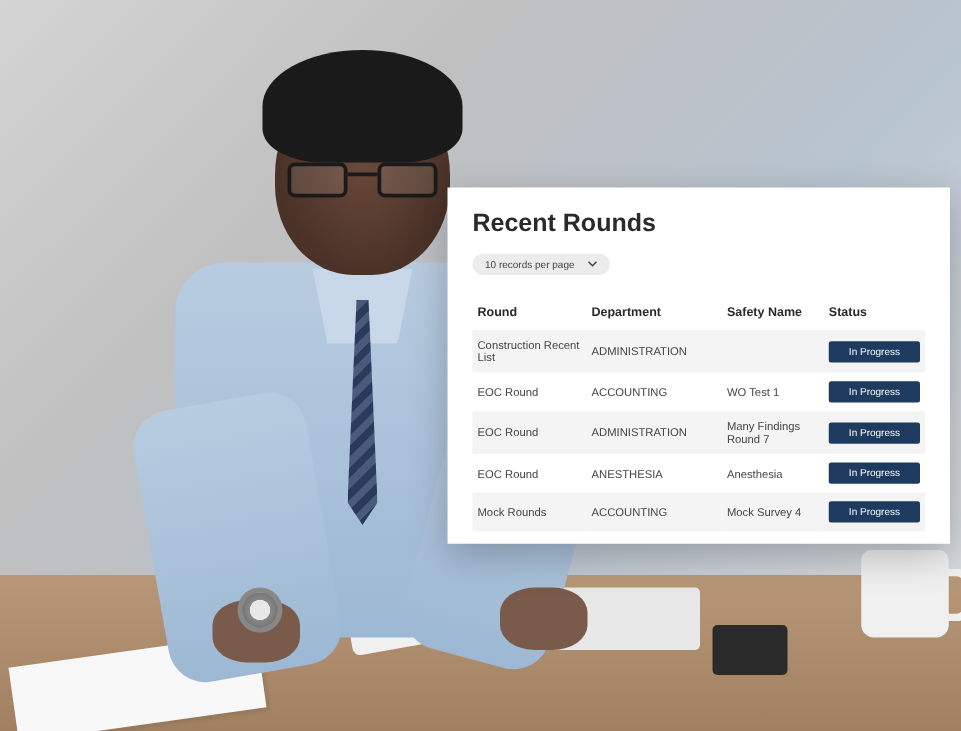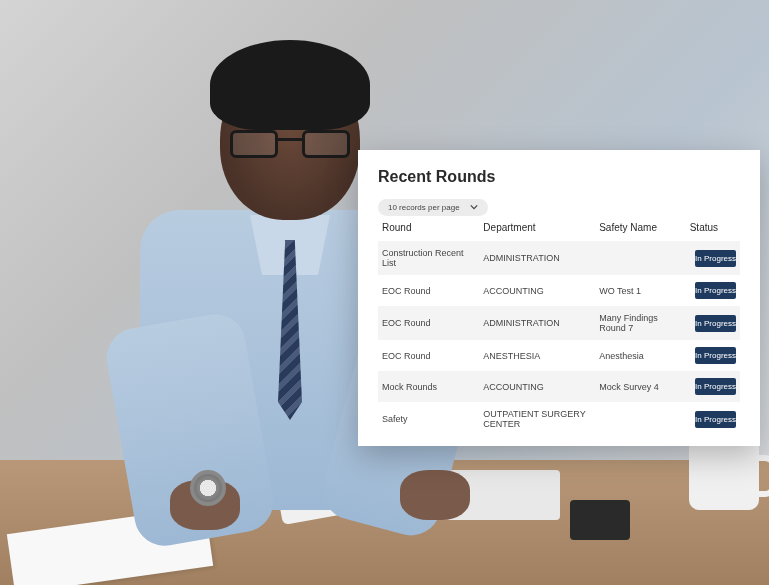--- a/index.html
+++ b/index.html
@@ -174,61 +174,61 @@
     .panel {
       position: absolute;
       left: 358px;
       top: 150px;
       width: 402px;
       background: #ffffff;
       box-shadow: 0 10px 30px rgba(0,0,0,0.25);
       padding: 18px 20px 10px 20px;
     }
     .panel-title {
-      font-size: 16px;
+      font-size: 20px;
       font-weight: 700;
       color: #2a2a2a;
       margin-bottom: 10px;
     }
     .pager {
       display: inline-flex;
       align-items: center;
       background: #ececec;
       border-radius: 14px;
       padding: 4px 10px;
       font-size: 8px;
       color: #444;
-      margin-bottom: 0;
+      margin-bottom: 19px;
       cursor: pointer;
       gap: 10px;
     }
     .pager svg { width: 8px; height: 6px; }
     .tbl { width: 100%; border-collapse: collapse; }
     .tbl th {
       text-align: left;
       font-size: 10px;
-      font-weight: 400;
+      font-weight: 700;
       color: #2a2a2a;
       padding: 6px 4px 8px 4px;
     }
     .tbl th:last-child { text-align: left; }
     .tbl td {
       font-size: 9px;
       color: #444;
       padding: 7px 4px;
       vertical-align: middle;
     }
     .tbl tr.data:nth-child(odd) td { background: #f4f4f4; }
     .tbl td:last-child { text-align: right; }
     .badge {
       display: inline-block;
       background: #1e3a5f;
       color: #ffffff;
       font-size: 8px;
-      padding: 4px 0;
+      padding: 4px 16px;
       border-radius: 2px;
       white-space: nowrap;
     }
     .col-round { width: 28%; }
     .col-dept { width: 32%; }
     .col-common { width: 25%; }
     .col-status { width: 15%; }
   </style>
 </head>
 <body>
@@ -302,21 +302,15 @@
           <td>ANESTHESIA</td>
           <td>Anesthesia</td>
           <td><span class="badge">In Progress</span></td>
         </tr>
         <tr class="data">
           <td>Mock Rounds</td>
           <td>ACCOUNTING</td>
           <td>Mock Survey 4</td>
           <td><span class="badge">In Progress</span></td>
         </tr>
-        <tr class="data">
-          <td>Safety</td>
-          <td>OUTPATIENT SURGERY CENTER</td>
-          <td></td>
-          <td><span class="badge">In Progress</span></td>
-        </tr>
       </tbody>
   </table>
 </div>
 
 </body></html>

